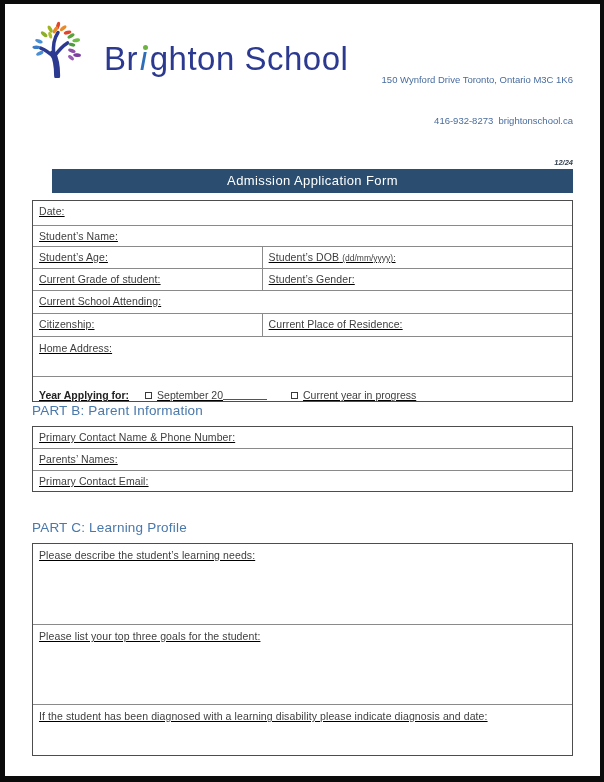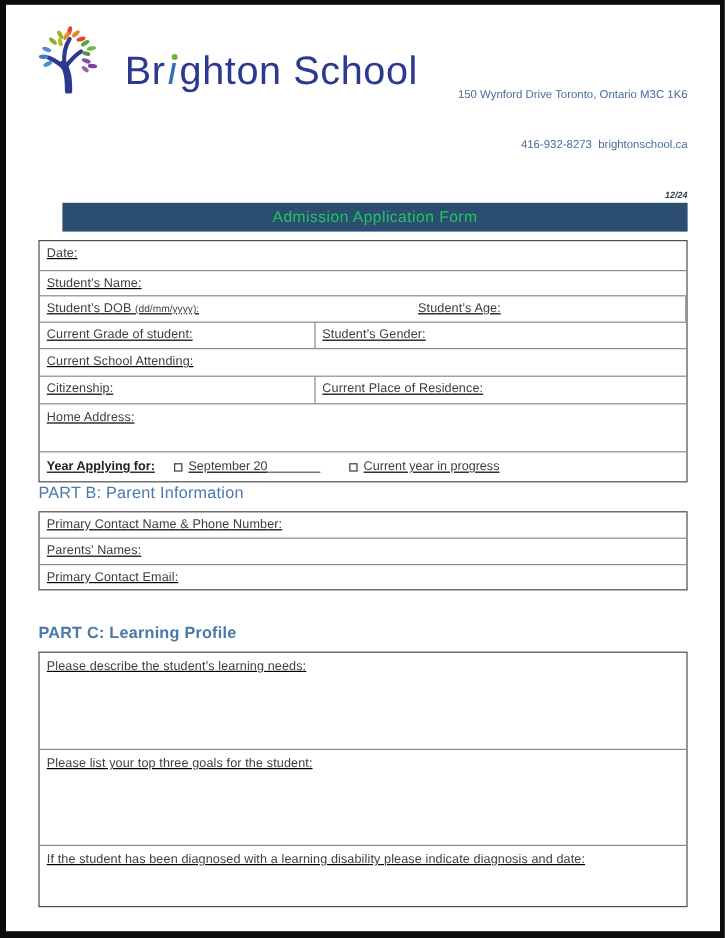--- a/index.html
+++ b/index.html
@@ -33,44 +33,44 @@
   .address {
     text-align:right; font-size:9.5px; line-height:13.5px;
     color:#486C9E; margin-top:26px; white-space:pre;
   }
   .corner-note {
     text-align:right; font-size:7.5px; font-style:italic; font-weight:bold;
     color:#33404F; margin-top:4px; height:9px; line-height:9px;
   }
   .banner {
     margin-top:2px; height:24px; line-height:24px;
-    background:#2A4D70; color:#22c55e;
+    background:#2A4D70; color:#ffffff;
     text-align:center; font-size:13px; letter-spacing:0.4px;margin-left:20px;
   }
 
   
   .section-title { color:#4978AB; font-size:13.5px; letter-spacing:0.2px; height:17px; line-height:17px; }
   .st-a { margin-top:22px; }
   .st-b { }
-  .st-c { margin-top:27px;font-weight:bold; }
+  .st-c { margin-top:27px; }
   .tbl { margin-top:7px; border:1.5px solid #4d4d4d; }
   .tr { display:flex;text-decoration:underline; }
   .tr + .tr { border-top:1px solid #8a8a8a; }
   .td {
     padding:4px 6px 0 6px; font-size:10.5px; color:#3E3E3E;
     letter-spacing:0.1px; flex:1;
   }
   .td.left-col { flex:0 0 42.6%; border-right:1px solid #8a8a8a; }
   .td.top { padding-top:5px; }
   .hint { font-size:8.5px; letter-spacing:0; }
   .h24{height:24px} .h21{height:21px} .h22{height:22px} .h23{height:23px}
   .h25{height:25px} .h40{height:40px} .h80{height:80px} .h51{height:51px}
 
   
-  .year-row { display:flex; align-items:center; padding-left:6px; font-size:10.5px; color:#3E3E3E; }
+  .year-row { display:flex; align-items:flex-end; padding-left:6px; font-size:10.5px; color:#3E3E3E; }
   .year-label { font-weight:bold; color:#222; margin-right:16px; }
   .checkbox {
     display:inline-block; width:7px; height:7px;
     border:1.2px solid #3a3a3a; margin-right:5px; flex:0 0 auto;
   }
   .opt { display:flex; align-items:center; }
   .blank-line {
     display:inline-block; width:44px; height:9px;
     border-bottom:1px solid #555; margin-right:24px;
   }
@@ -124,22 +124,22 @@
     </div>
 
     <div class="tbl">
       <div class="tr h24">
         <div class="td"><span>Date:</span></div>
       </div>
       <div class="tr h21">
         <div class="td"><span>Student’s Name:</span></div>
       </div>
       <div class="tr h22">
+        <div class="td left-col"><span>Student’s Age:</span></div>
         <div class="td"><span>Student’s DOB</span> <span class="hint">(dd/mm/yyyy):</span></div>
-        <div class="td left-col"><span>Student’s Age:</span></div>
       </div>
       <div class="tr h22">
         <div class="td left-col"><span>Current Grade of student:</span></div>
         <div class="td"><span>Student’s Gender:</span></div>
       </div>
       <div class="tr h23">
         <div class="td"><span>Current School Attending:</span></div>
       </div>
       <div class="tr h23">
         <div class="td left-col"><span>Citizenship:</span></div>

